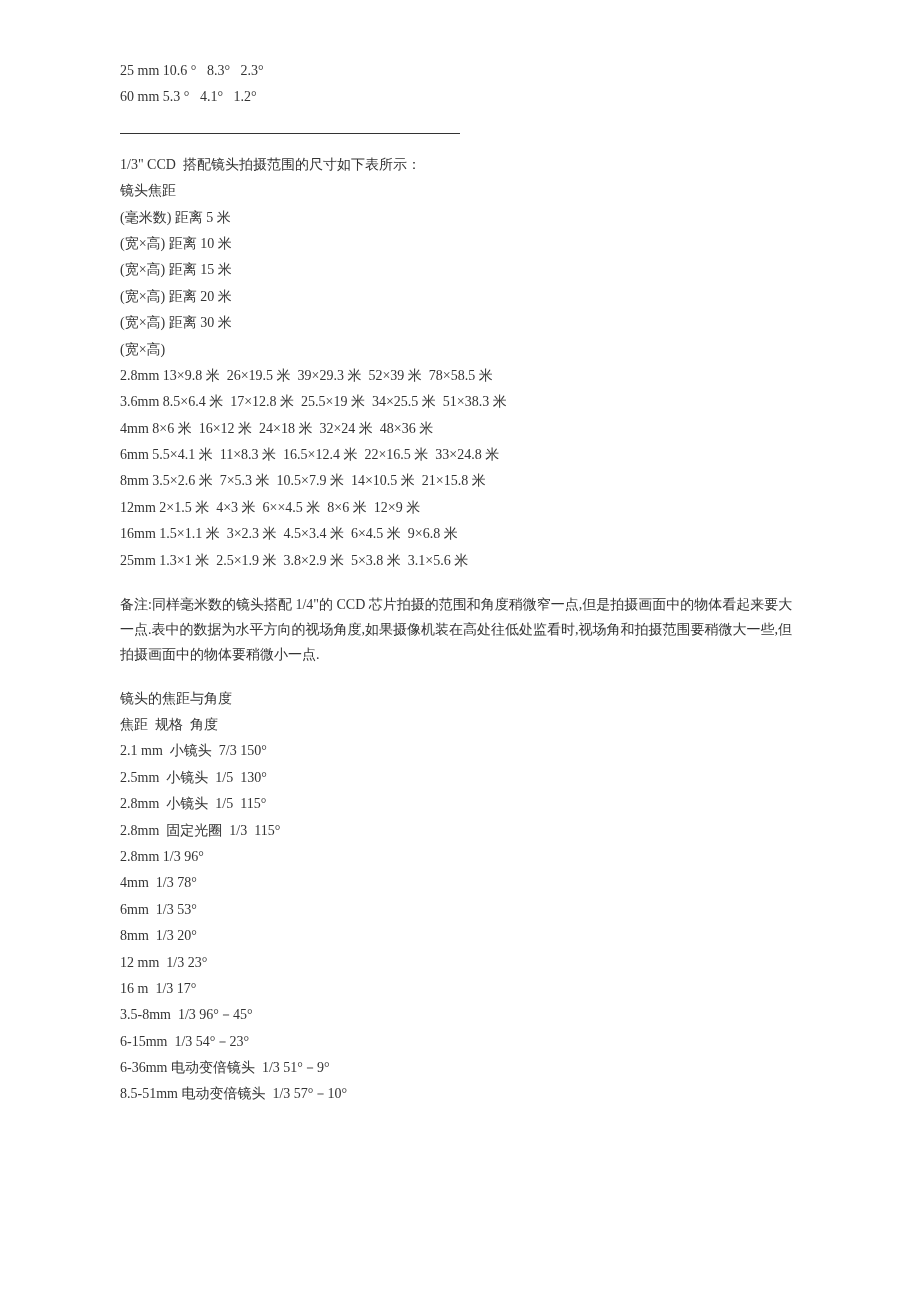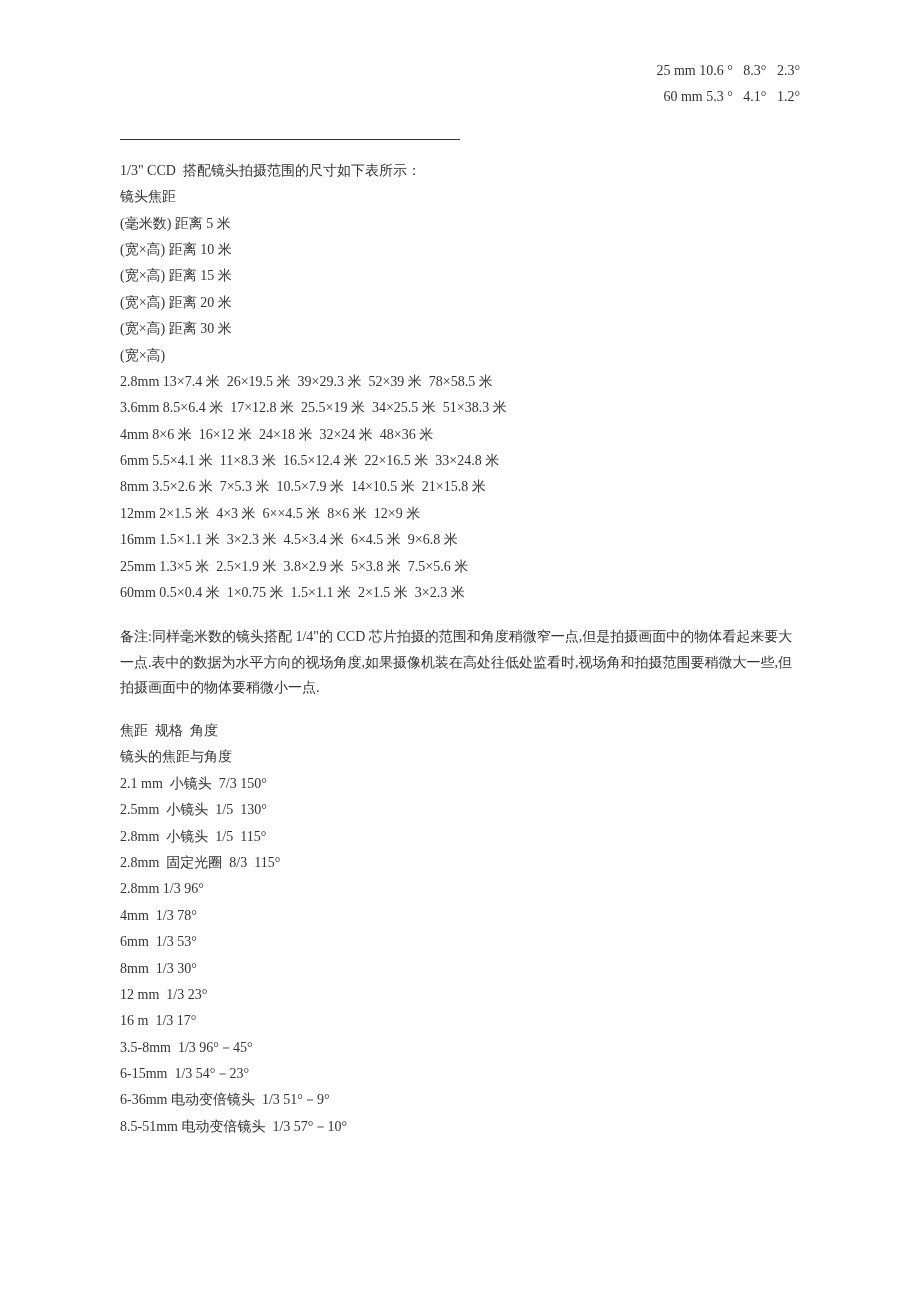--- a/index.html
+++ b/index.html
@@ -10,22 +10,21 @@
     body {
       background: #ffffff;
       font-family: "SimSun", "宋体", serif;
       font-size: 14px;
       color: #333333;
       width: 920px;
       min-height: 1302px;
       padding: 60px 120px 60px 120px;
     }
     .section-top {
-      margin-bottom: 30px;
-      text-align: right;
+      margin-bottom: 24px;
     }
     .line {
       margin-bottom: 4px;
       line-height: 1.6;
       white-space: pre;
     }
     .divider {
       border: none;
       border-top: 1px solid #333;
       margin: 20px 0;
@@ -55,45 +54,44 @@
 
 <div class="section-ccd">
   <div class="line">1/3" CCD  搭配镜头拍摄范围的尺寸如下表所示：</div>
   <div class="line">镜头焦距</div>
   <div class="line">(毫米数) 距离 5 米</div>
   <div class="line">(宽×高) 距离 10 米</div>
   <div class="line">(宽×高) 距离 15 米</div>
   <div class="line">(宽×高) 距离 20 米</div>
   <div class="line">(宽×高) 距离 30 米</div>
   <div class="line">(宽×高)</div>
-  <div class="line">2.8mm 13×7.4 米  26×19.5 米  39×29.3 米  52×39 米  78×58.5 米</div>
+  <div class="line">2.8mm 13×9.8 米  26×19.5 米  39×29.3 米  52×39 米  78×58.5 米</div>
   <div class="line">3.6mm 8.5×6.4 米  17×12.8 米  25.5×19 米  34×25.5 米  51×38.3 米</div>
   <div class="line">4mm 8×6 米  16×12 米  24×18 米  32×24 米  48×36 米</div>
   <div class="line">6mm 5.5×4.1 米  11×8.3 米  16.5×12.4 米  22×16.5 米  33×24.8 米</div>
   <div class="line">8mm 3.5×2.6 米  7×5.3 米  10.5×7.9 米  14×10.5 米  21×15.8 米</div>
   <div class="line">12mm 2×1.5 米  4×3 米  6××4.5 米  8×6 米  12×9 米</div>
   <div class="line">16mm 1.5×1.1 米  3×2.3 米  4.5×3.4 米  6×4.5 米  9×6.8 米</div>
-  <div class="line">25mm 1.3×5 米  2.5×1.9 米  3.8×2.9 米  5×3.8 米  7.5×5.6 米</div>
-  <div class="line">60mm 0.5×0.4 米  1×0.75 米  1.5×1.1 米  2×1.5 米  3×2.3 米</div>
+  <div class="line">25mm 1.3×1 米  2.5×1.9 米  3.8×2.9 米  5×3.8 米  3.1×5.6 米</div>
 </div>
 
 <div class="section-note">
   <div style="line-height:1.8;max-width:680px;white-space:normal;">备注:同样毫米数的镜头搭配 1/4"的 CCD 芯片拍摄的范围和角度稍微窄一点,但是拍摄画面中的物体看起来要大一点.表中的数据为水平方向的视场角度,如果摄像机装在高处往低处监看时,视场角和拍摄范围要稍微大一些,但拍摄画面中的物体要稍微小一点.</div>
 </div>
 
 <div class="section-focal">
+  <div class="line">镜头的焦距与角度</div>
   <div class="line">焦距  规格  角度</div>
-  <div class="line">镜头的焦距与角度</div>
   <div class="line">2.1 mm  小镜头  7/3 150°</div>
   <div class="line">2.5mm  小镜头  1/5  130°</div>
   <div class="line">2.8mm  小镜头  1/5  115°</div>
-  <div class="line">2.8mm  固定光圈  8/3  115°</div>
+  <div class="line">2.8mm  固定光圈  1/3  115°</div>
   <div class="line">2.8mm 1/3 96°</div>
   <div class="line">4mm  1/3 78°</div>
   <div class="line">6mm  1/3 53°</div>
-  <div class="line">8mm  1/3 30°</div>
+  <div class="line">8mm  1/3 20°</div>
   <div class="line">12 mm  1/3 23°</div>
   <div class="line">16 m  1/3 17°</div>
   <div class="line">3.5-8mm  1/3 96°－45°</div>
   <div class="line">6-15mm  1/3 54°－23°</div>
   <div class="line">6-36mm 电动变倍镜头  1/3 51°－9°</div>
   <div class="line">8.5-51mm 电动变倍镜头  1/3 57°－10°</div>
 </div>
 
 </body></html>

